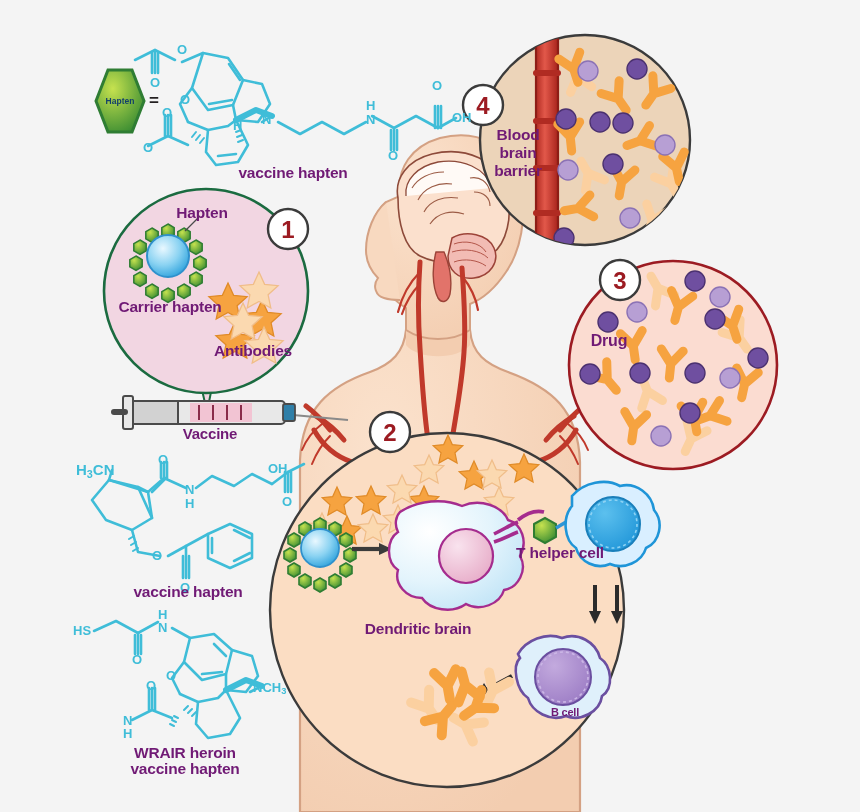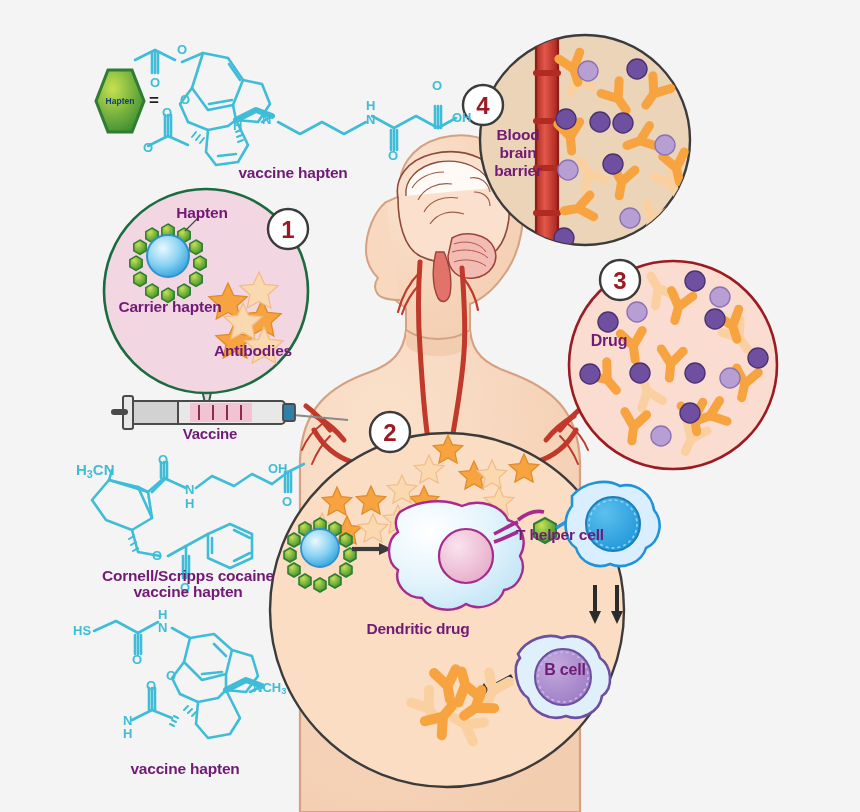--- a/index.html
+++ b/index.html
@@ -561,45 +561,45 @@
 
 <div class="chem" style="left:76px;top:461px;font-size:15px;">H<sub>3</sub>CN</div>
 <div class="chem" style="left:158px;top:452px;font-size:13px;">O</div>
 <div class="chem" style="left:185px;top:482px;font-size:13px;">N</div>
 <div class="chem" style="left:185px;top:496px;font-size:13px;">H</div>
 <div class="chem" style="left:152px;top:548px;font-size:13px;">O</div>
 <div class="chem" style="left:180px;top:580px;font-size:13px;">O</div>
 <div class="chem" style="left:282px;top:494px;font-size:13px;">O</div>
 <div class="chem" style="left:268px;top:461px;font-size:13px;">OH</div>
 
-<div class="lbl" style="left:48px;top:567px;width:280px;font-size:15.5px;">Cornell/Scripps cocaine</div>
 <div class="lbl" style="left:48px;top:583px;width:280px;font-size:15.5px;">vaccine hapten</div>
 
 <div class="chem" style="left:73px;top:623px;font-size:13px;">HS</div>
 <div class="chem" style="left:158px;top:607px;font-size:13px;">H</div>
 <div class="chem" style="left:158px;top:620px;font-size:13px;">N</div>
 <div class="chem" style="left:132px;top:652px;font-size:13px;">O</div>
 <div class="chem" style="left:166px;top:668px;font-size:13px;">O</div>
 <div class="chem" style="left:253px;top:680px;font-size:13px;">NCH<sub>3</sub></div>
 <div class="chem" style="left:146px;top:678px;font-size:13px;">O</div>
 <div class="chem" style="left:123px;top:713px;font-size:13px;">N</div>
 <div class="chem" style="left:123px;top:726px;font-size:13px;">H</div>
 
+<div class="lbl" style="left:65px;top:744px;width:240px;font-size:15.5px;">WRAIR heroin</div>
 <div class="lbl" style="left:65px;top:760px;width:240px;font-size:15.5px;">vaccine hapten</div>
 
 <div class="badge-num" style="left:268px;top:216px;width:40px;font-size:24px;">1</div>
 <div class="lbl" style="left:150px;top:204px;width:104px;font-size:15.5px;">Hapten</div>
 <div class="lbl" style="left:96px;top:298px;width:148px;font-size:15.5px;">Carrier hapten</div>
 <div class="lbl" style="left:198px;top:342px;width:110px;font-size:15.5px;">Antibodies</div>
 <div class="lbl" style="left:150px;top:426px;width:120px;font-size:15px;">Vaccine</div>
 
 <div class="badge-num" style="left:370px;top:419px;width:40px;font-size:24px;">2</div>
-<div class="lbl" style="left:348px;top:620px;width:140px;font-size:15.5px;">Dendritic drug</div>
-<div class="lbl" style="left:495px;top:526px;width:130px;font-size:15.5px;">T helper cell</div>
-<div class="lbl" style="left:512px;top:661px;width:106px;font-size:16px;">B cell</div>
+<div class="lbl" style="left:348px;top:620px;width:140px;font-size:15.5px;">Dendritic brain</div>
+<div class="lbl" style="left:495px;top:544px;width:130px;font-size:15.5px;">T helper cell</div>
+<div class="lbl" style="left:512px;top:706px;width:106px;font-size:11px;">B cell</div>
 
 <div class="badge-num" style="left:600px;top:267px;width:40px;font-size:24px;">3</div>
 <div class="lbl" style="left:570px;top:332px;width:78px;font-size:16px;">Drug</div>
 
 <div class="badge-num" style="left:463px;top:92px;width:40px;font-size:24px;">4</div>
 <div class="lbl" style="left:470px;top:126px;width:96px;font-size:15.5px;line-height:1.15;" id="bbbl">Blood
 brain
 barrier</div>
 
 </div>

